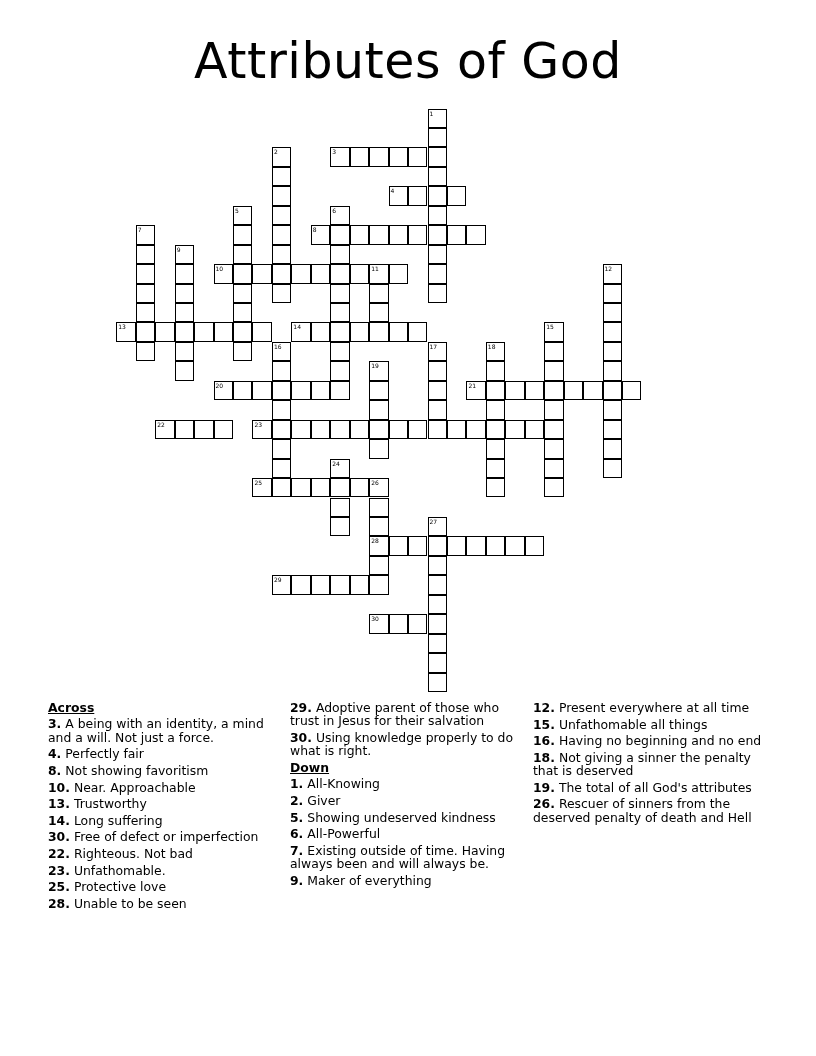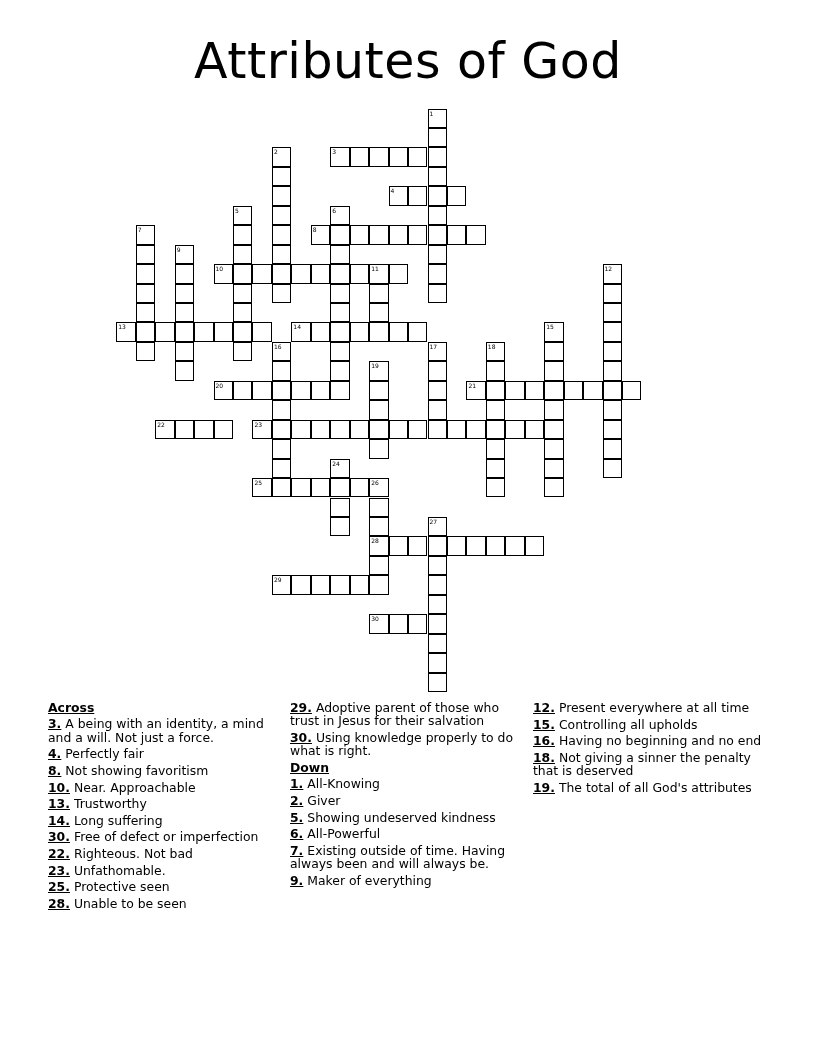--- a/index.html
+++ b/index.html
@@ -6,21 +6,21 @@
   body { width: 816px; height: 1056px; position: relative; overflow: hidden; font-family: "DejaVu Sans", sans-serif; color: #000; }
   .title { position: absolute; left: 0; top: 33px; width: 816px; text-align: center; font-size: 49px; font-family: "DejaVu Sans", sans-serif; letter-spacing: 0.5px; }
   #grid { position: absolute; left: 0; top: 0; width: 816px; height: 700px; }
   .cell { position: absolute; width: 19.45px; height: 19.45px; box-sizing: border-box; border: 1px solid #000; background: #fff; margin-left: -0.5px; margin-top: -0.5px; }
   .cell .num { position: absolute; left: 1px; top: 0px; font-size: 6px; line-height: 7px; font-family: "DejaVu Sans", sans-serif; color: #000; }
   .clues { position: absolute; top: 701px; font-size: 12.4px; line-height: 13.4px; font-family: "DejaVu Sans", sans-serif; }
   .col1 { left: 48px; width: 236px; }
   .col2 { left: 290px; width: 236px; }
   .col3 { left: 533px; width: 240px; }
   .clue { margin-bottom: 3.2px; }
-  .clue b { font-weight: bold; text-decoration: underline; }
+  .clue b { font-weight: bold; }
   .heading { font-weight: bold; text-decoration: underline; margin-bottom: 3px; }
 </style>
 </head>
 <body>
 
 <div class="title">Attributes of God</div>
 
 <div id="grid">
     <div class="cell" style="left: 428px; top: 109px;">
       <span class="num">1</span>
@@ -283,35 +283,36 @@
   <div class="heading">Across</div>
   <div class="clue"><b>3.</b> <span>A being with an identity, a mind and a will. Not just a force.</span></div>
   <div class="clue"><b>4.</b> <span>Perfectly fair</span></div>
   <div class="clue"><b>8.</b> <span>Not showing favoritism</span></div>
   <div class="clue"><b>10.</b> <span>Near. Approachable</span></div>
   <div class="clue"><b>13.</b> <span>Trustworthy</span></div>
   <div class="clue"><b>14.</b> <span>Long suffering</span></div>
   <div class="clue"><b>30.</b> <span>Free of defect or imperfection</span></div>
   <div class="clue"><b>22.</b> <span>Righteous. Not bad</span></div>
   <div class="clue"><b>23.</b> <span>Unfathomable.</span></div>
-  <div class="clue"><b>25.</b> <span>Protective seen</span></div>
+  <div class="clue"><b>25.</b> <span>Protective love</span></div>
   <div class="clue"><b>28.</b> <span>Unable to be seen</span></div>
 </div>
 
 <div class="clues col2">
   <div class="clue"><b>29.</b> <span>Adoptive parent of those who trust in Jesus for their salvation</span></div>
   <div class="clue"><b>30.</b> <span>Using knowledge properly to do what is right.</span></div>
   <div class="heading">Down</div>
   <div class="clue"><b>1.</b> <span>All-Knowing</span></div>
   <div class="clue"><b>2.</b> <span>Giver</span></div>
   <div class="clue"><b>5.</b> <span>Showing undeserved kindness</span></div>
   <div class="clue"><b>6.</b> <span>All-Powerful</span></div>
   <div class="clue"><b>7.</b> <span>Existing outside of time. Having always been and will always be.</span></div>
   <div class="clue"><b>9.</b> <span>Maker of everything</span></div>
 </div>
 
 <div class="clues col3">
   <div class="clue"><b>12.</b> <span>Present everywhere at all time</span></div>
-  <div class="clue"><b>15.</b> <span>Controlling all upholds</span></div>
+  <div class="clue"><b>15.</b> <span>Unfathomable all things</span></div>
   <div class="clue"><b>16.</b> <span>Having no beginning and no end</span></div>
   <div class="clue"><b>18.</b> <span>Not giving a sinner the penalty that is deserved</span></div>
   <div class="clue"><b>19.</b> <span>The total of all God's attributes</span></div>
+  <div class="clue"><b>26.</b> <span>Rescuer of sinners from the deserved penalty of death and Hell</span></div>
 </div>
 
 </body></html>

